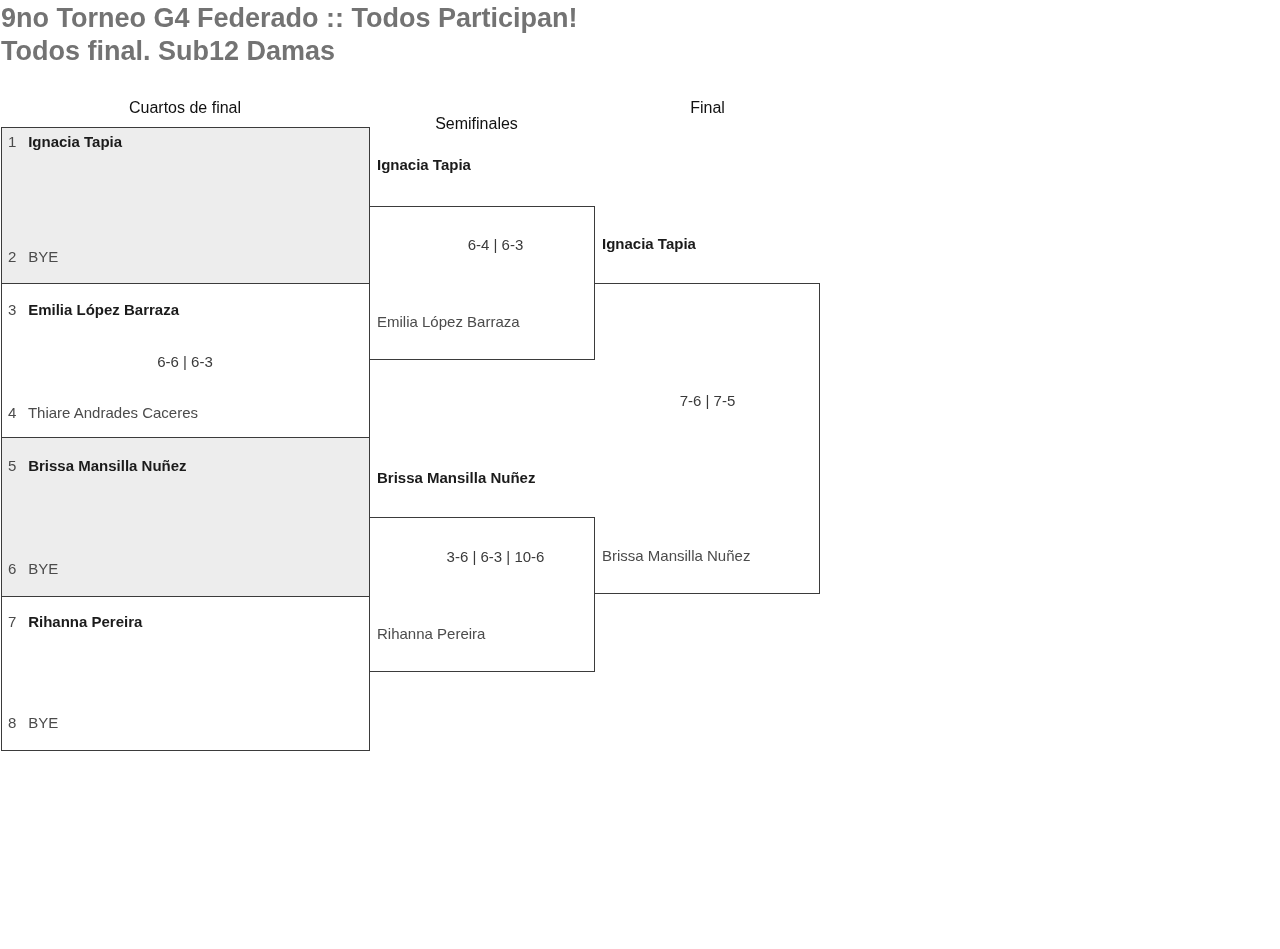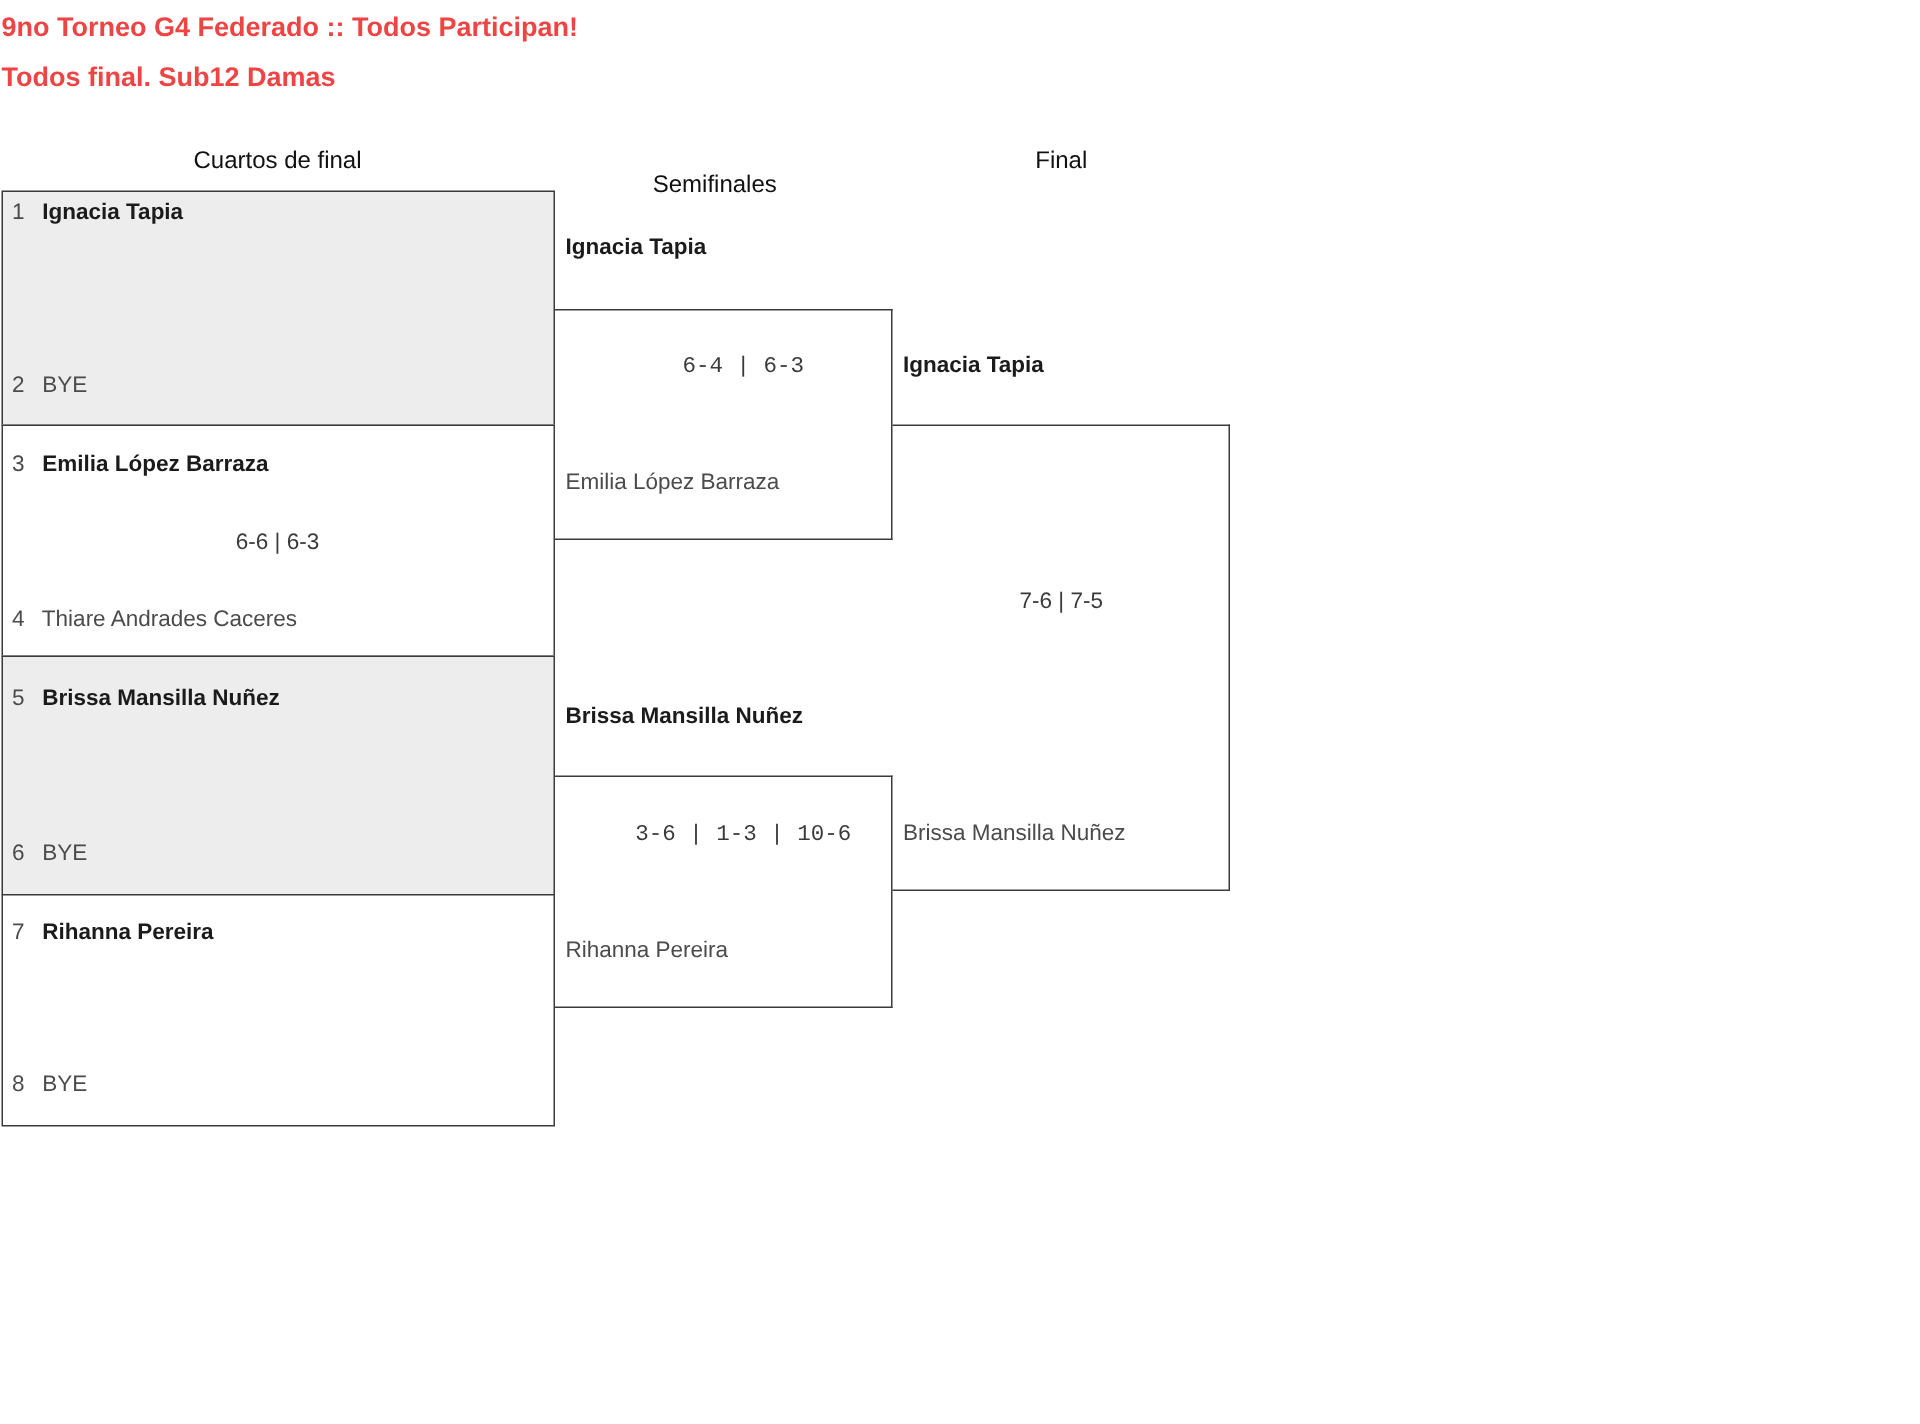--- a/index.html
+++ b/index.html
@@ -1,22 +1,22 @@
 <!DOCTYPE html>
 <html><head>
 <meta charset="utf-8">
 <style>
   * { margin:0; padding:0; box-sizing:border-box; }
   html,body { background:#ffffff; }
   body { font-family:"Liberation Sans","DejaVu Sans",sans-serif; }
   .page { position:relative; width:1280px; height:949px; background:#fff; overflow:hidden; }
 
   
-  .title { position:absolute; left:1px; top:2px; font-size:18px; line-height:33px;
-           font-weight:700; color:#ef4444; letter-spacing:0; }
+  .title { position:absolute; left:1px; top:2px; font-size:27px; line-height:33px;
+           font-weight:700; color:#737373; letter-spacing:0; }
   .logo { position:absolute; left:1050px; top:0; width:230px; height:75px; display:block; text-decoration:none; }
 
   
   .round-header { position:absolute; top:98px; height:19px; font-size:16px; font-weight:400;
                   color:#111; text-align:center; line-height:19px; }
   .rh-qf { left:0; width:370px; }
   .rh-sf { left:364px; width:225px;margin-top:16px; }
   .rh-f  { left:595px; width:225px; }
 
   
@@ -36,21 +36,21 @@
   .prow { position:absolute; font-size:15px; line-height:20px; white-space:nowrap; color:#1b1b1b; }
   .seed { display:inline-block; min-width:16px; font-weight:400; color:#4b4b4b; }
   .winner { font-weight:700; color:#1b1b1b; }
   .loser  { font-weight:400; color:#4b4b4b; }
   .score { position:absolute; font-size:15px; line-height:20px; text-align:center; color:#3a3a3a; }
 
   .col1row { left:8px; }
   .col2row { left:377px; }
   .col3row { left:602px; }
   .sc-col1 { left:0; width:370px; }
-  .sc-col2 { left:370px; width:251px;font-family:Liberation Mono, monospace; }
+  .sc-col2 { left:370px; width:251px; }
   .sc-col3 { left:595px; width:225px; }
 </style>
 </head>
 <body>
 
 <div class="page">
 
   <div class="title">
     <div>9no Torneo G4 Federado :: Todos Participan!</div>
     <div>Todos final. Sub12 Damas</div>
@@ -115,20 +115,20 @@
   <div class="prow col1row" style="top:697px;margin-top:16px;">
     <span class="seed">8</span>
     <span class="loser">BYE</span>
   </div>
 
   <div class="prow col2row winner" style="top:155px;">Ignacia Tapia</div>
   <div class="score sc-col2" style="top:235px;">6-4 | 6-3</div>
   <div class="prow col2row loser" style="top:312px;">Emilia López Barraza</div>
 
   <div class="prow col2row winner" style="top:468px;">Brissa Mansilla Nuñez</div>
-  <div class="score sc-col2" style="top:547px;">3-6 | 1-3 | 10-6</div>
+  <div class="score sc-col2" style="top:547px;">3-6 | 6-3 | 10-6</div>
   <div class="prow col2row loser" style="top:624px;">Rihanna Pereira</div>
 
   <div class="prow col3row winner" style="top:234px;">Ignacia Tapia</div>
   <div class="score sc-col3" style="top:391px;">7-6 | 7-5</div>
   <div class="prow col3row loser" style="top:546px;">Brissa Mansilla Nuñez</div>
 
 </div>
 
 </body></html>

